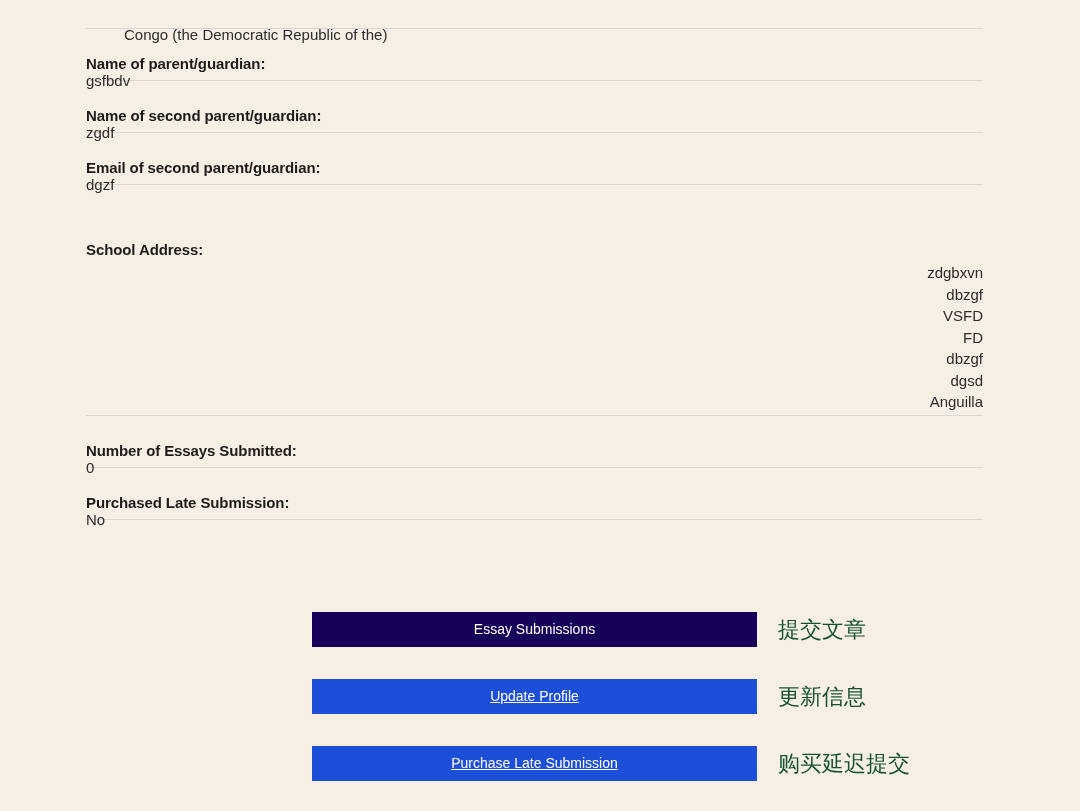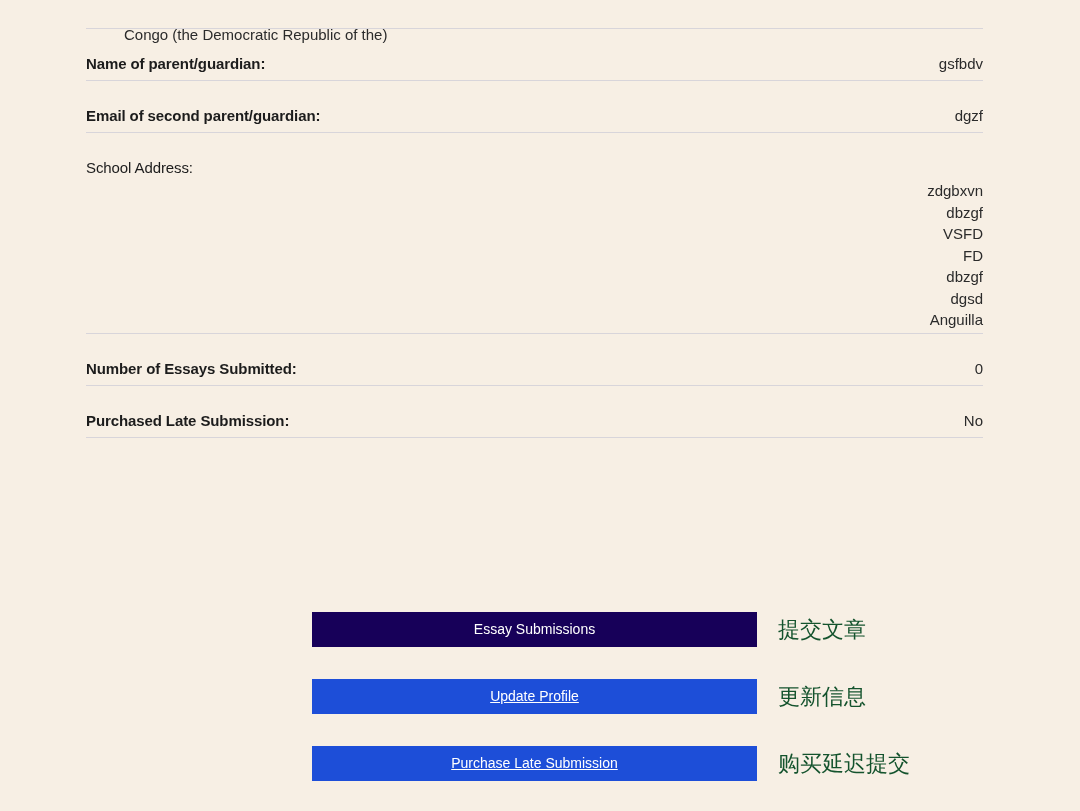--- a/index.html
+++ b/index.html
@@ -27,20 +27,21 @@
     position: relative;
     border-bottom: 1px solid #d8d5da;
     box-sizing: border-box;
   }
 
   .row-inner {
     display: flex;
     align-items: baseline;
     justify-content: space-between;
     padding-bottom: 4px;
+    flex-direction: column;
   }
 
   .row-label {
     font-size: 15px;
     font-weight: bold;
     color: #1c1c1c;
     letter-spacing: -0.1px;
     white-space: nowrap;
   }
 
@@ -71,23 +72,24 @@
     padding-top: 26px;
   }
 
   
   .row-address {
     padding-top: 26px;
     padding-bottom: 2px;
   }
   .address-label {
     font-size: 15px;
-    font-weight: normal;
+    font-weight: bold;
     color: #1c1c1c;
     letter-spacing: -0.1px;
+    margin-top: 30px;
   }
   .address-lines {
     margin: 4px 0 0 0;
     padding: 0;
     list-style: none;
     text-align: right;
   }
   .address-lines li {
     font-size: 15px;
     color: #2b2b2b;
@@ -154,20 +156,26 @@
   </div>
 
   <div class="profile-row row-tall">
     <div class="row-inner">
       <span class="row-label">Name of parent/guardian:</span>
       <span class="row-value">gsfbdv</span>
     </div>
   </div>
 
 
+  <div class="profile-row row-tall">
+    <div class="row-inner">
+      <span class="row-label">Name of second parent/guardian:</span>
+      <span class="row-value">zgdf</span>
+    </div>
+  </div>
 
   <div class="profile-row row-tall">
     <div class="row-inner">
       <span class="row-label">Email of second parent/guardian:</span>
       <span class="row-value">dgzf</span>
     </div>
   </div>
 
   <div class="profile-row row-address">
     <div class="address-label">School Address:</div>

